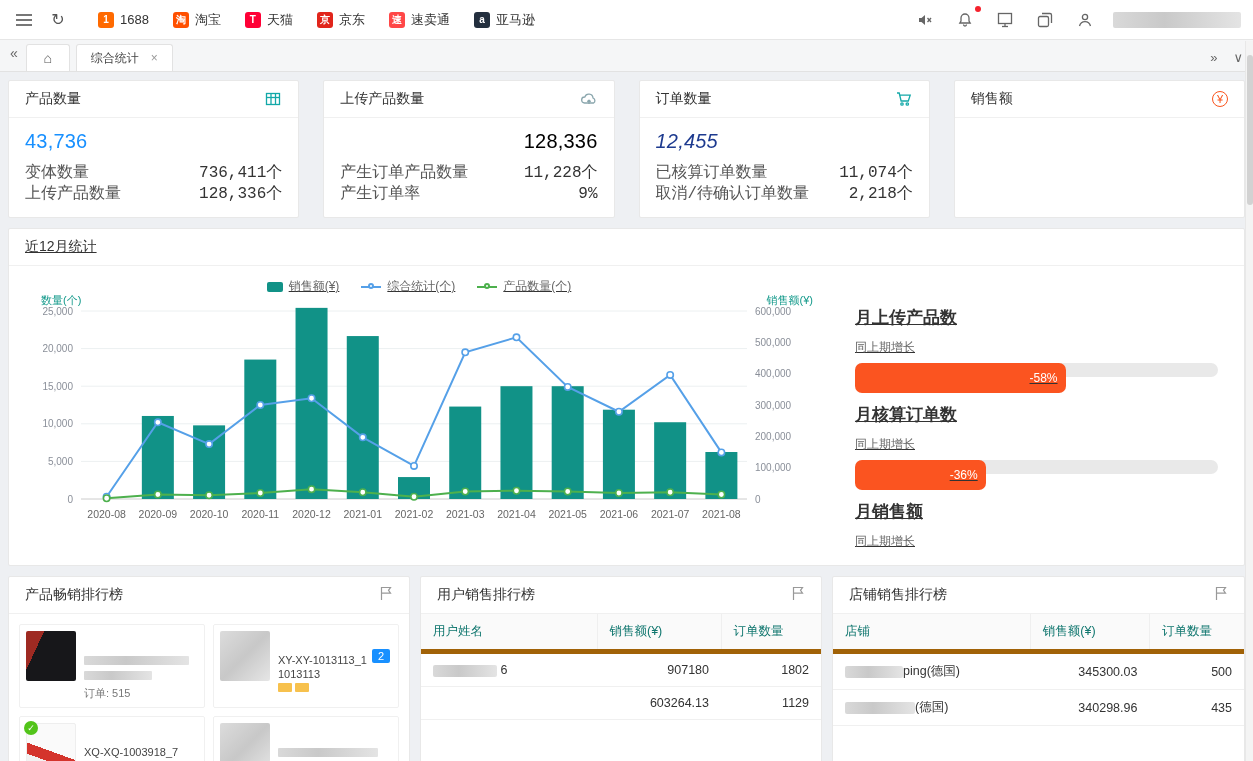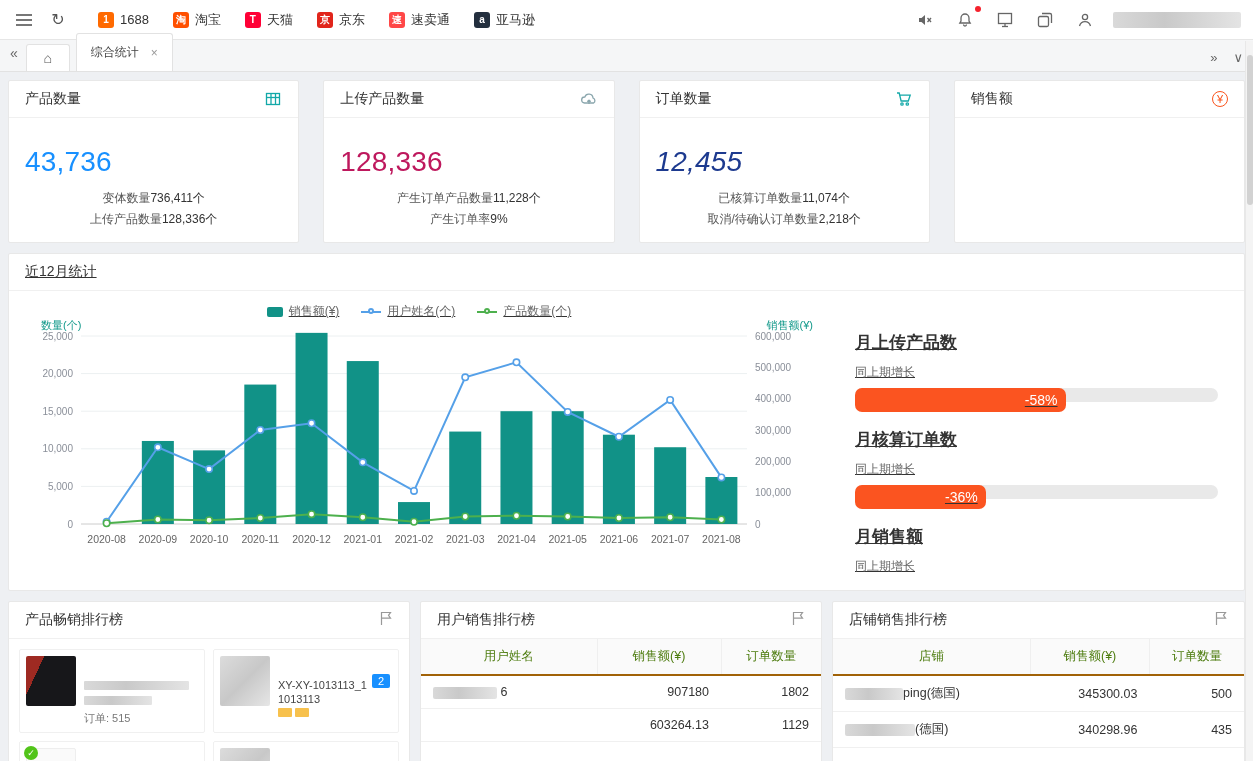--- a/index.html
+++ b/index.html
@@ -21,75 +21,75 @@
   .fav-amazon { background:#232f3e; }
   .topbar-right { margin-left:auto; display:flex; align-items:center; gap:16px; }
   .bell-wrap { position:relative; }
   .red-dot { position:absolute; top:-2px; right:-4px; width:6px; height:6px; border-radius:50%; background:#f5222d; }
   .blur-block { background:linear-gradient(90deg,#d9d9d9,#c9c9c9 40%,#e4e4e4); border-radius:2px; display:inline-block; vertical-align:middle; }
 
   
   .tabbar { height:32px; background:#f5f6f7; border-bottom:1px solid #e2e2e2; display:flex; align-items:flex-end; padding:0 10px; }
   .tab-nav { display:flex; align-items:center; height:100%; padding-bottom:5px; color:#666; font-size:14px; cursor:pointer; margin-right:8px; }
   .tab-home { width:44px; height:27px; background:#fff; border:1px solid #e2e2e2; border-bottom:none; border-radius:3px 3px 0 0; display:flex; align-items:center; justify-content:center; font-size:14px; color:#555; cursor:pointer; }
-  .tab-active { height:38px; background:#fff; border:1px solid #e2e2e2; border-bottom:none; border-radius:3px 3px 0 0; display:flex; align-items:center; gap:12px; padding:0 14px; font-size:12px; color:#444; margin-left:6px; cursor:pointer; }
+  .tab-active { height:27px; background:#fff; border:1px solid #e2e2e2; border-bottom:none; border-radius:3px 3px 0 0; display:flex; align-items:center; gap:12px; padding:0 14px; font-size:12px; color:#444; margin-left:6px; cursor:pointer; }
   .tab-close { color:#999; font-size:12px; cursor:pointer; }
   .tabbar-right { margin-left:auto; display:flex; align-items:center; gap:16px; padding-bottom:6px; color:#666; font-size:13px; }
 
   
   .content { padding:8px; }
   .card { background:#fff; border:1px solid #e8e8e8; border-radius:2px; }
   .card-header { display:flex; justify-content:space-between; align-items:center; padding:9px 16px; border-bottom:1px solid #f0f0f0; font-size:14px; color:#333; }
   .hdr-icon { width:18px; height:18px; display:flex; align-items:center; justify-content:center; }
 
   .stats-row { display:grid; grid-template-columns:repeat(4,1fr); gap:24px; }
   .stat-body { padding:10px 16px 12px; }
-  .stat-big { font-size:28px; letter-spacing:0.2px; margin:18px 0 10px; }
-  .c-blue { color:#1890ff; } .c-dark { color:#be185d; } .c-navy { color:#1d3a8f;font-style:italic; } .c-red { color:#f5222d; }
-  .stat-row { display:flex; justify-content:center; font-size:12px; color:#555; line-height:21px; }
+  .stat-big { font-size:20px; letter-spacing:0.2px; margin:2px 0 10px; }
+  .c-blue { color:#1890ff; } .c-dark { color:#000000;text-align:right; } .c-navy { color:#1d3a8f;font-style:italic; } .c-red { color:#f5222d; }
+  .stat-row { display:flex; justify-content:space-between; font-size:16px; color:#555; line-height:21px;font-family:Liberation Mono, monospace; }
   .stat-row .val { color:#333; }
 
   
   .chart-card { margin-top:10px;text-decoration:underline; }
   .chart-body { display:flex; padding:6px 10px 8px; }
   .chart-left { width:800px; flex:none; }
   .legend { display:flex; justify-content:center; gap:22px; font-size:12px; color:#666; margin:6px 0 0; align-items:center; }
   .lg-item { display:flex; align-items:center; gap:6px; cursor:pointer; }
   .lg-swatch { width:16px; height:10px; border-radius:2px; background:#119287; }
   .lg-line { width:20px; height:2px; position:relative; display:inline-block; }
   .lg-line .dot { position:absolute; left:7px; top:-3px; width:6px; height:6px; border-radius:50%; background:#fff; }
   .lg-blue { background:#55a0e8; } .lg-blue .dot { border:2px solid #55a0e8; }
   .lg-green { background:#4db04d; } .lg-green .dot { border:2px solid #4db04d; }
 
   .kpi-panel { flex:1; padding:34px 16px 0 36px; }
   .kpi-title { font-size:17px; font-weight:700; color:#333; margin-bottom:10px; }
   .kpi-label { font-size:12px; color:#666; margin-bottom:7px; }
   .kpi-bar { height:14px; background:#e9e9e9; border-radius:7px; margin-bottom:26px; }
-  .kpi-fill { height:24px; background:#fb5420; border-radius:7px; color:#fff; font-size:14px; display:flex; align-items:center; justify-content:flex-end; padding-right:8px; }
+  .kpi-fill { height:30px; background:#fb5420; border-radius:7px; color:#fff; font-size:12px; display:flex; align-items:center; justify-content:flex-end; padding-right:8px; }
 
   
   .bottom-row { display:grid; grid-template-columns:402px 402px 1fr; gap:10px; margin-top:10px; }
   .bottom-card { height:430px; overflow:hidden; }
 
   .product-grid { display:grid; grid-template-columns:1fr 1fr; gap:8px; padding:10px; }
   .ptile { border:1px solid #f0f0f0; border-radius:2px; padding:6px; display:flex; gap:8px; position:relative; min-height:62px; background:#fff; }
   .pimg { width:50px; height:50px; flex:none; border-radius:2px; }
   .img-jersey { background:linear-gradient(115deg,#9e2a22 25%,#17171a 25%); }
   .img-blur { background:linear-gradient(135deg,#dcdcdc,#c8c8c8 50%,#e6e6e6); }
   .img-shoe { background:linear-gradient(200deg,#fafafa 55%,#d4342c 55%,#d4342c 72%,#f2f2f2 72%); border:1px solid #eee; }
   .plines { flex:1; font-size:11px; color:#555; overflow:hidden;margin-top:22px; }
   .bl { height:9px; margin:3px 0; border-radius:1px; }
   .ptitle { font-size:11px; color:#444; line-height:14px; word-break:break-all; }
   .order-label { font-size:11px; color:#777; margin-top:3px; }
   .badge-num { position:absolute; right:8px; top:24px; background:#1890ff; color:#fff; font-size:11px; border-radius:2px; padding:1px 6px; }
   .check-badge { position:absolute; left:4px; top:4px; width:14px; height:14px; border-radius:50%; background:#52c41a; color:#fff; font-size:9px; display:flex; align-items:center; justify-content:center; }
   .gold { display:inline-block; width:14px; height:9px; background:#f7c14d; margin:2px 3px 0 0; border-radius:1px; }
 
   .rank-table { width:100%; border-collapse:collapse; font-size:12.5px; }
-  .rank-table th { background:#fafafa; font-weight:normal; color:#4d7c0f; padding:9px 12px; border-bottom:2px solid #a16207; text-align:center; }
+  .rank-table th { background:#fafafa; font-weight:normal; color:#0f766e; padding:9px 12px; border-bottom:5px solid #a16207; text-align:left; }
   .rank-table th + th { border-left:1px solid #efefef; }
   .rank-table td { padding:9px 12px; border-bottom:1px solid #f0f0f0; color:#333; }
   .num { text-align:right; }
   .name-cell .blur-block { height:12px; }
 
   .flag-icon { color:#999; cursor:pointer; }
 
   
   .v-scrollbar { position:absolute; top:41px; right:0; bottom:0; width:8px; background:#f4f4f4; border-left:1px solid #e8e8e8; }
   .v-thumb { width:6px; height:150px; background:#d2d2d2; border-radius:3px; margin:14px auto 0; }
@@ -281,21 +281,21 @@
       <div class="chart-left">
         <div class="legend">
           <span class="lg-item">
             <span class="lg-swatch"></span>
             <span>销售额(¥)</span>
           </span>
           <span class="lg-item">
             <span class="lg-line lg-blue">
                 <span class="dot"></span>
               </span>
-            <span>用户姓名(个)</span>
+            <span>综合统计(个)</span>
           </span>
           <span class="lg-item">
             <span class="lg-line lg-green">
                 <span class="dot"></span>
               </span>
             <span>产品数量(个)</span>
           </span>
         </div>
         <svg id="chart-svg" width="800" height="232" viewBox="0 0 800 232">
             <line x1="62" x2="728" y1="204" y2="204" stroke="#ccc" stroke-width="1"></line>

